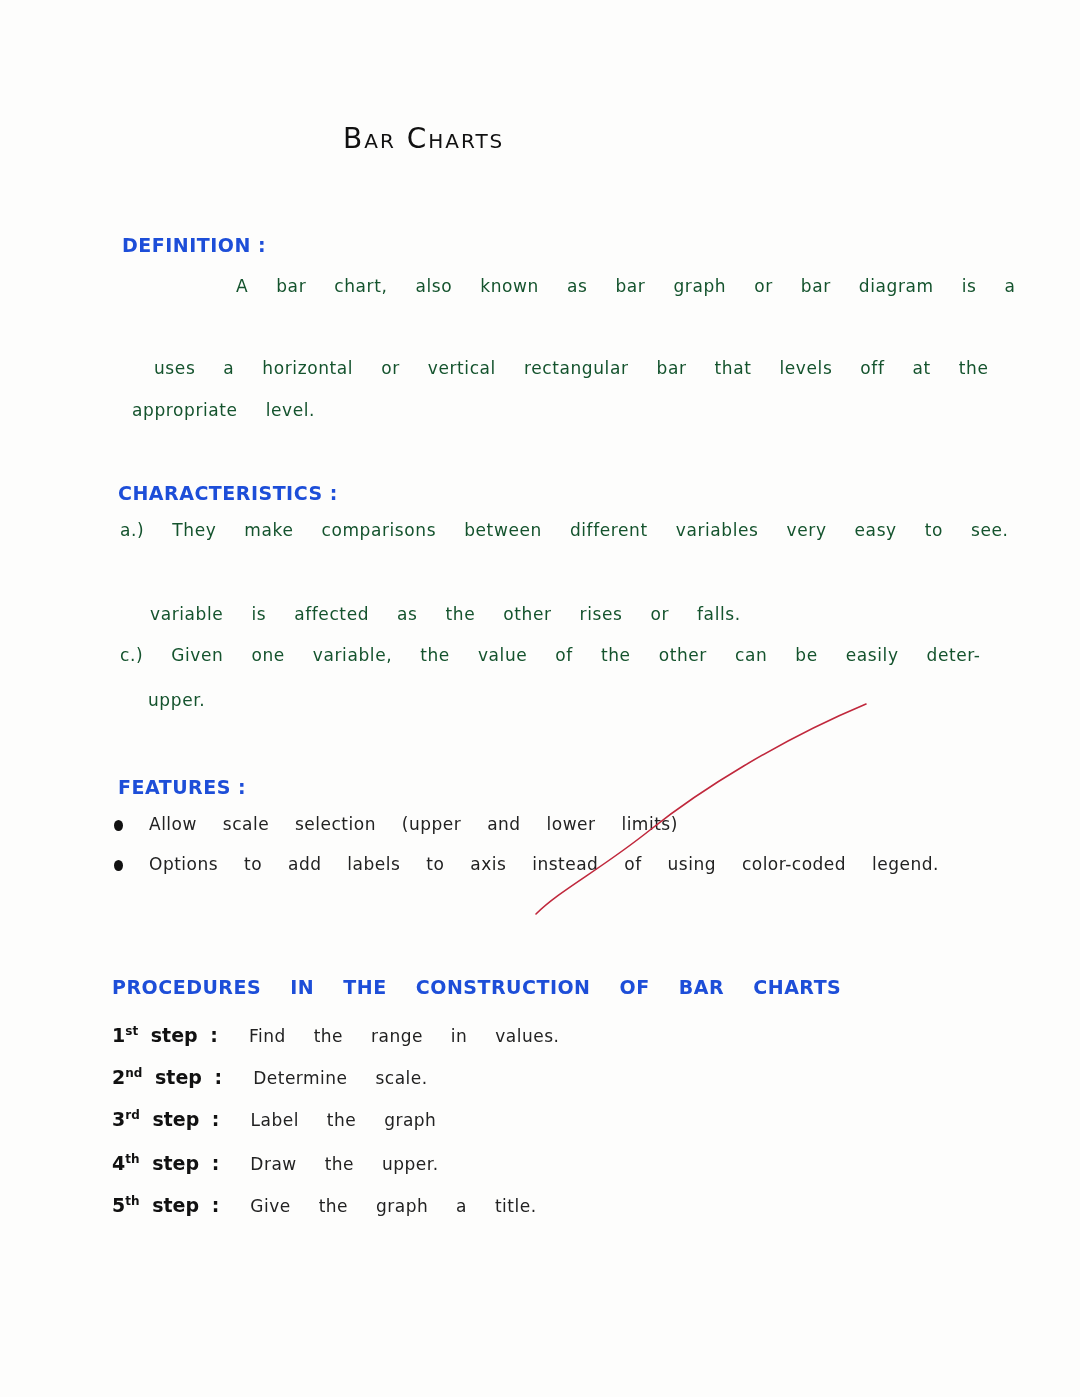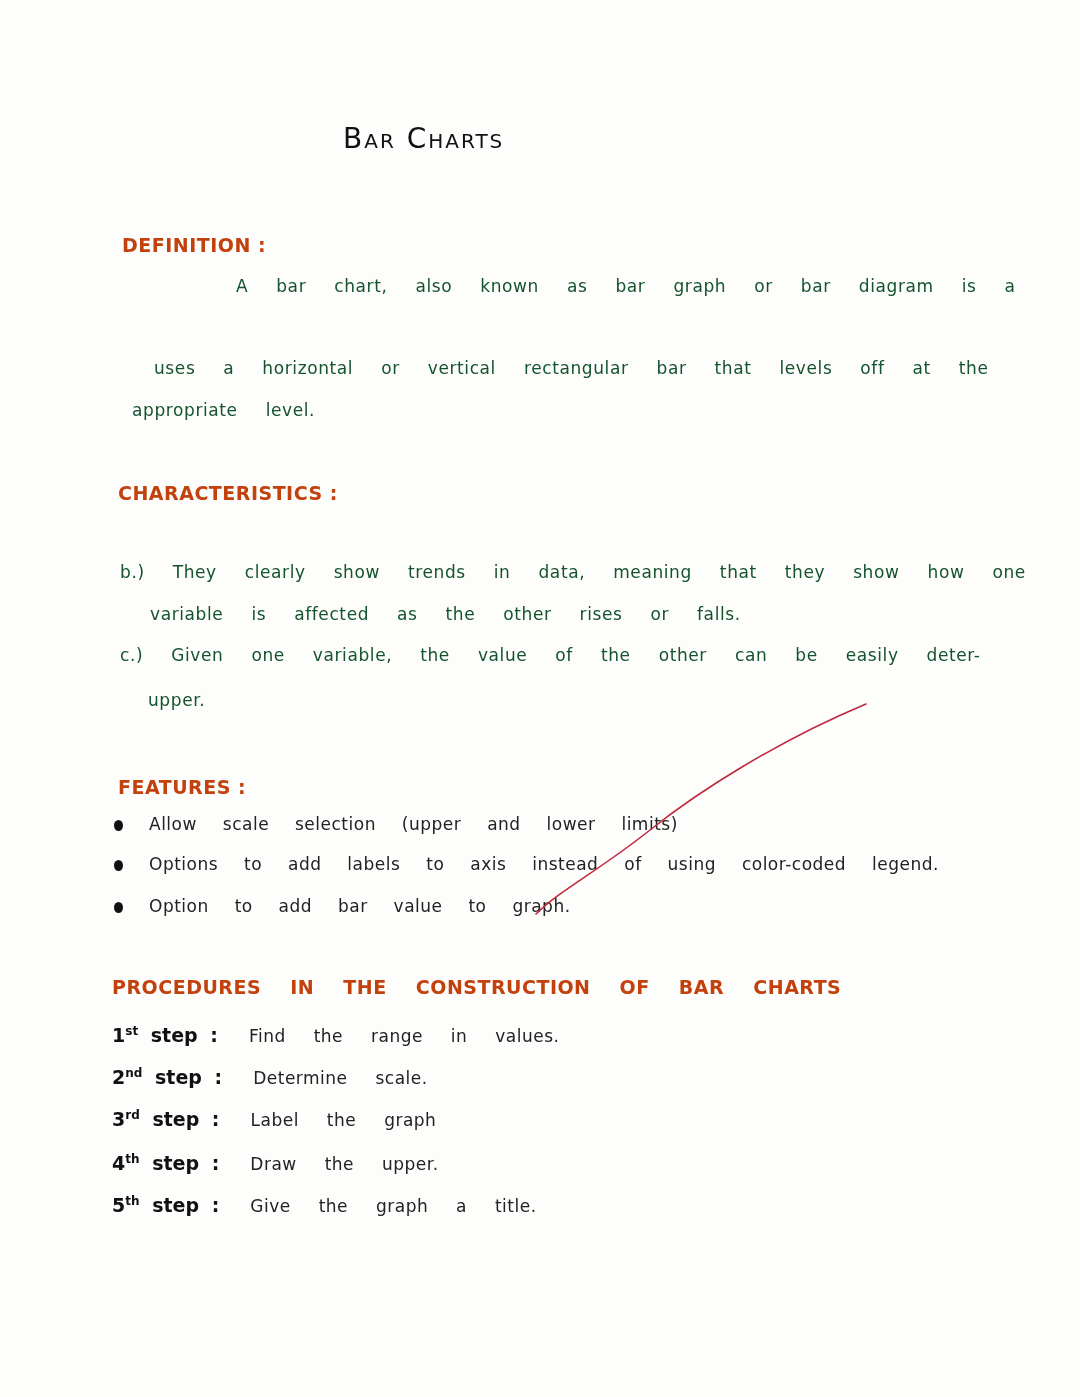--- a/index.html
+++ b/index.html
@@ -14,21 +14,21 @@
     .page { position: absolute; inset: 0; }
     .title {
       position: absolute; left: 343px; top: 122px;
       font-size: 28px; letter-spacing: 2px; font-weight: 400;
       font-variant: small-caps;
       color: #111;
     }
     .heading {
       position: absolute;
       font-weight: 700; font-size: 19px; letter-spacing: 0.5px;
-      color: #c2410c;
+      color: #1d4ed8;
     }
     .line {
       position: absolute;
       font-size: 17px; letter-spacing: 0.6px; word-spacing: 22px;
       color: #14532d; white-space: nowrap;
     }
     .bullet-row { position: absolute; left: 114px; font-size: 17px; color: #222; white-space: nowrap; word-spacing: 20px; letter-spacing: 0.5px; }
     .dot { display: inline-block; width: 9px; height: 11px; background: #111; border-radius: 50%; margin-right: 26px; vertical-align: middle; }
     .step-label { font-weight: 700; font-size: 19px; color: #111; word-spacing: 6px; }
     .step-label sup { font-size: 12px; }
@@ -43,40 +43,37 @@
 
   <div class="title">Bar Charts</div>
 
   <div class="heading" style="left:122px; top:234px;">DEFINITION :</div>
   <div class="line" style="left:236px; top:276px;">A bar chart, also known as bar graph or bar diagram is a</div>
   <div class="line" style="left:130px; top:358px;margin-left:24px;">uses a horizontal or vertical rectangular bar that levels off at the</div>
   <div class="line" style="left:132px; top:400px;">appropriate level.</div>
 
   <div class="heading" style="left:118px; top:482px;text-align:center;">CHARACTERISTICS :</div>
 
-  <div class="line" style="left:120px; top:562px;">
-    <span>b.)</span>
-    <span>They clearly show trends in data, meaning that they show how one</span>
+  <div class="line" style="left:120px; top:520px;">
+    <span>a.)</span>
+    <span>They make comparisons between different variables very easy to see.</span>
   </div>
   <div class="line" style="left:150px; top:604px;">variable is affected as the other rises or falls.</div>
   <div class="line" style="left:120px; top:645px;">
     <span>c.)</span>
     <span>Given one variable, the value of the other can be easily deter-</span>
   </div>
   <div class="line" style="left:148px; top:690px;">upper.</div>
 
   <div class="heading" style="left:118px; top:776px;">FEATURES :</div>
   <div class="bullet-row" style="top:814px;">
     <span class="dot"></span><span>Allow scale selection (upper and lower limits)</span>
   </div>
   <div class="bullet-row" style="top:854px;">
     <span class="dot"></span><span>Options to add labels to axis instead of using color-coded legend.</span>
-  </div>
-  <div class="bullet-row" style="top:896px;">
-    <span class="dot"></span><span>Option to add bar value to graph.</span>
   </div>
 
   <svg class="red-stroke" width="1080" height="1397">
     <path d="M866 704 C 780 740, 700 790, 650 830 C 600 870, 560 890, 536 914" fill="none" stroke="#c0283c" stroke-width="1.6" stroke-linecap="round"></path>
   </svg>
 
   <div class="heading" style="left:112px; top:976px; word-spacing:22px;">PROCEDURES IN THE CONSTRUCTION OF BAR CHARTS</div>
 
   <div class="step" style="top:1024px;">
     <span class="step-label"><span>1</span><sup>st</sup> <span>step :</span></span>

